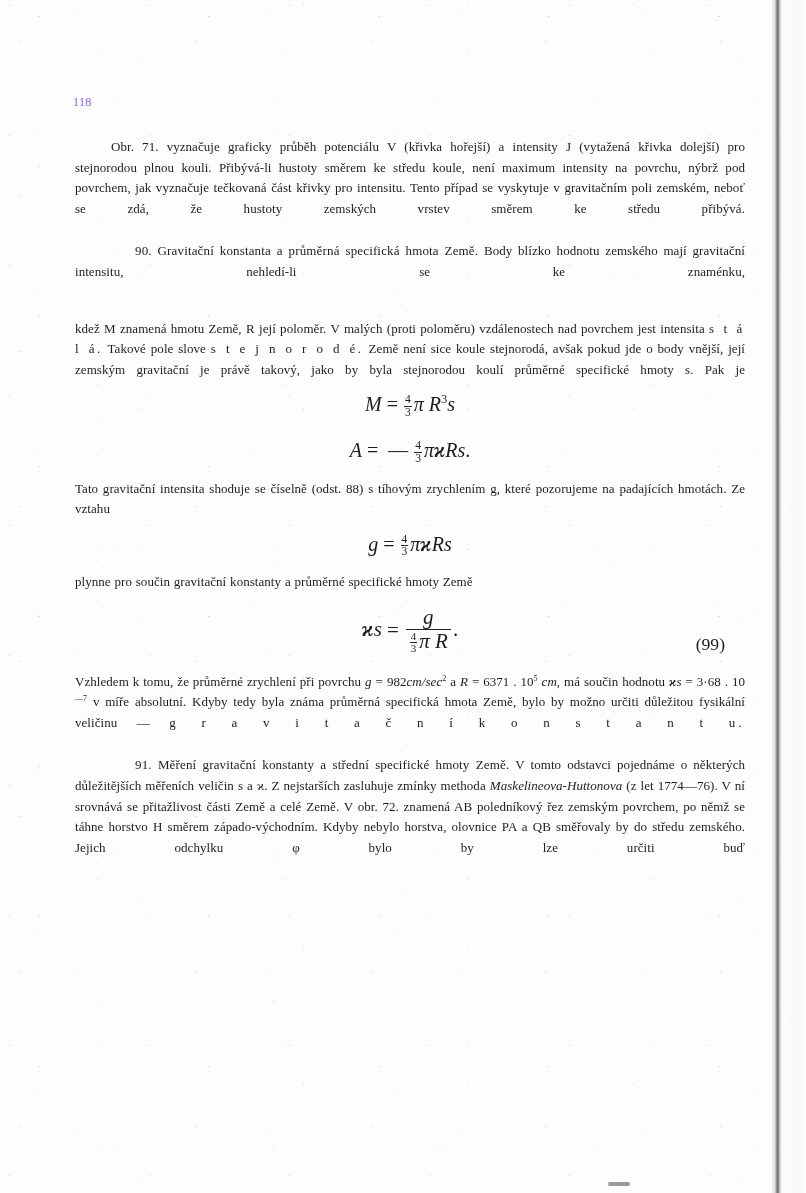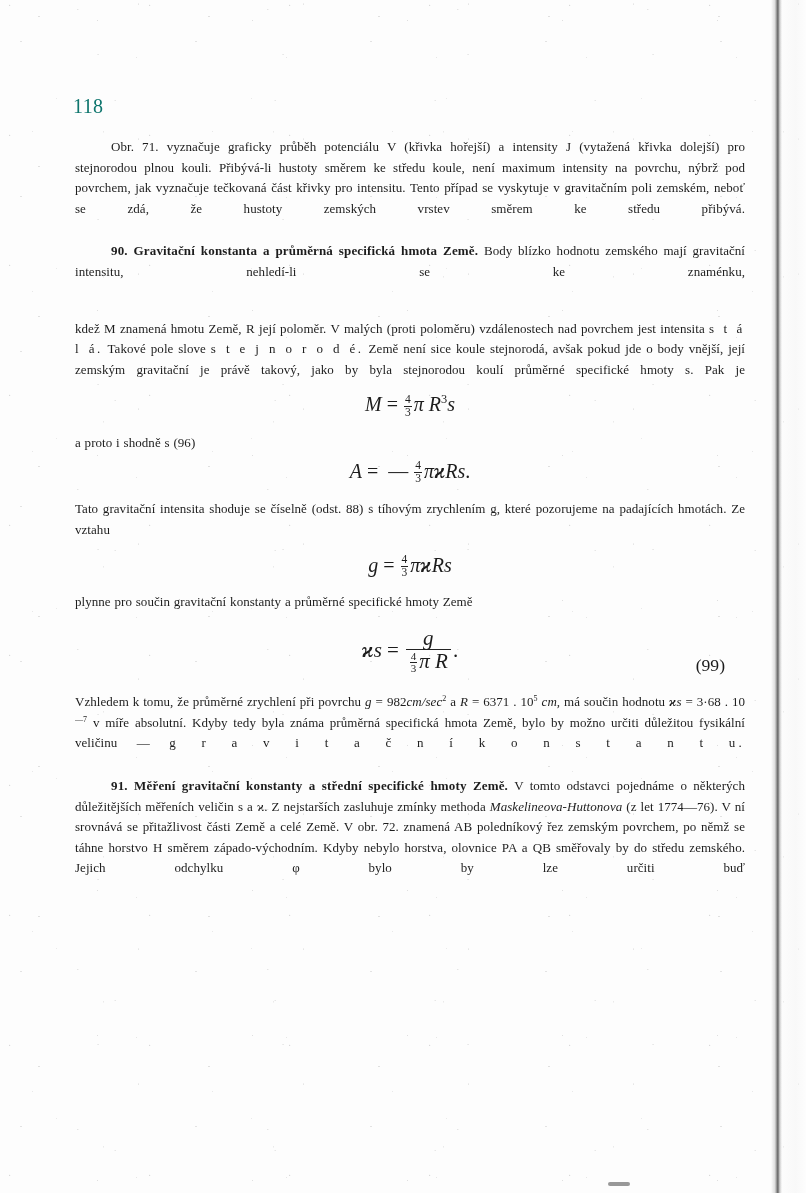--- a/index.html
+++ b/index.html
@@ -88,42 +88,43 @@
     position: absolute;
     left: 75px;
     top: 0;
     width: 670px;
   }
 
   .folio {
     position: absolute;
     left: 73px;
     top: 95px;
-    font-size: 20px;
+    font-size: 12px;
     letter-spacing: .4px;
-    color: #0f766e;
+    color: #8b5cf6;
   }
 
   p.para {
     margin: 0;
     text-align: justify;
     text-align-last: justify;
     font-size: 13px;
     line-height: 20.6px;
     letter-spacing: .05px;
     word-spacing: .5px;
     color: #1d1d1d;
   }
   p.para.last-left { text-align-last: left; }
   p.para.noindent { text-indent: 0; }
   p.para.indent { text-indent: 36px; }
 
   .sec-head {
-    font-weight: bold;
+    font-weight: normal;
     letter-spacing: .15px;
+    margin-left: 24px;
   }
   .it { font-style: italic; }
   .sp { letter-spacing: 2.6px; }
   .sp-wide { letter-spacing: 3.2px; }
   .mathvar { font-style: italic; font-family: "Liberation Serif", serif; }
   .kappa { font-style: italic; font-weight: 600; }
 
   
   .formula-block {
     position: relative;
@@ -216,23 +217,20 @@
     </p>
 
     <div style="height:14px"></div>
     <div class="formula-block" style="font-size:20px">
       <span class="fml">
         <span class="v">M</span><span class="op">=</span><span class="sfrac"><span class="n">4</span><span class="d">3</span></span><span class="v">π</span>&nbsp;<span class="v">R</span><sup class="expn">3</sup><span class="v">s</span>
       </span>
     </div>
 
     <div style="height:14px"></div>
-    <p class="para noindent last-left">
-      <span>a proto i shodně s (96)</span>
-    </p>
 
     <div style="height:7px"></div>
     <div class="formula-block" style="font-size:20px">
       <span class="fml">
         <span class="v">A</span><span class="op">=</span><span class="op">—</span><span class="sfrac"><span class="n">4</span><span class="d">3</span></span><span class="v">π</span><span class="kappa">ϰ</span><span class="v">Rs</span><span class="trail">.</span>
       </span>
     </div>
 
     <div style="height:14px"></div>
     <p class="para noindent last-left">

